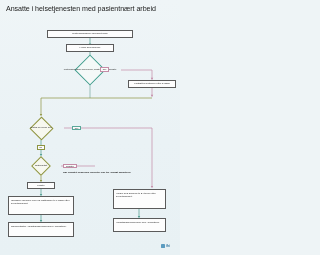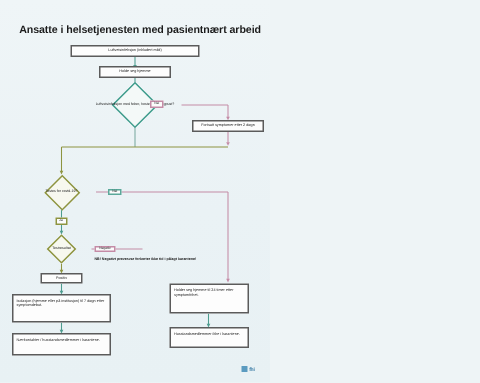--- a/index.html
+++ b/index.html
@@ -8,23 +8,23 @@
     background: #eef4f6;
     font-family: "Liberation Sans", sans-serif;
     overflow: hidden;
   }
   #canvas {
     position: relative;
     width: 180px; height: 255px;
     background: linear-gradient(180deg,#eff5f7 0%,#eaf2f5 55%,#e8f1f4 100%);
   }
   #title {
-    position: absolute; left: 6px; top: 16px; width: 168px;
-    text-align: right;
-    font-size: 7.1px; font-weight: bold; color: #1b1b1b;
+    position: absolute; left: 6px; top: 5px; width: 168px;
+    text-align: left;
+    font-size: 7.1px; font-weight: normal; color: #1b1b1b;
     letter-spacing: -0.05px;
     line-height: 8px;
   }
   .node {
     position: absolute;
     background: #fdfdfd;
     border: 0.7px solid #5b5b5b;
     display: flex; align-items: center; justify-content: center;
     text-align: center;
     font-size: 2.5px; color: #1d1d1d;

